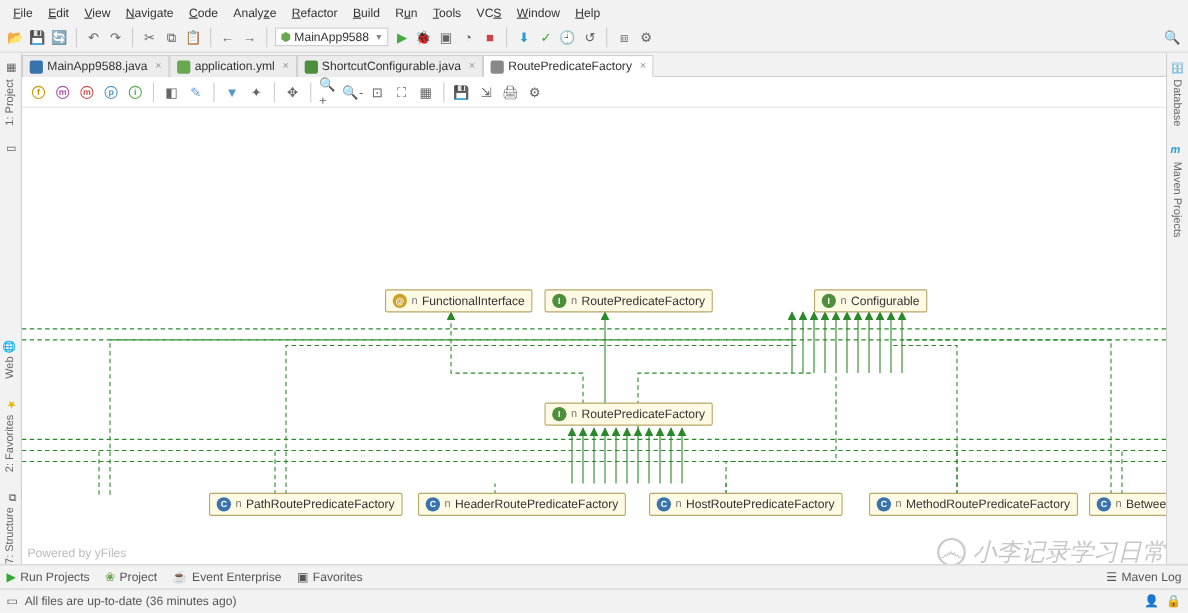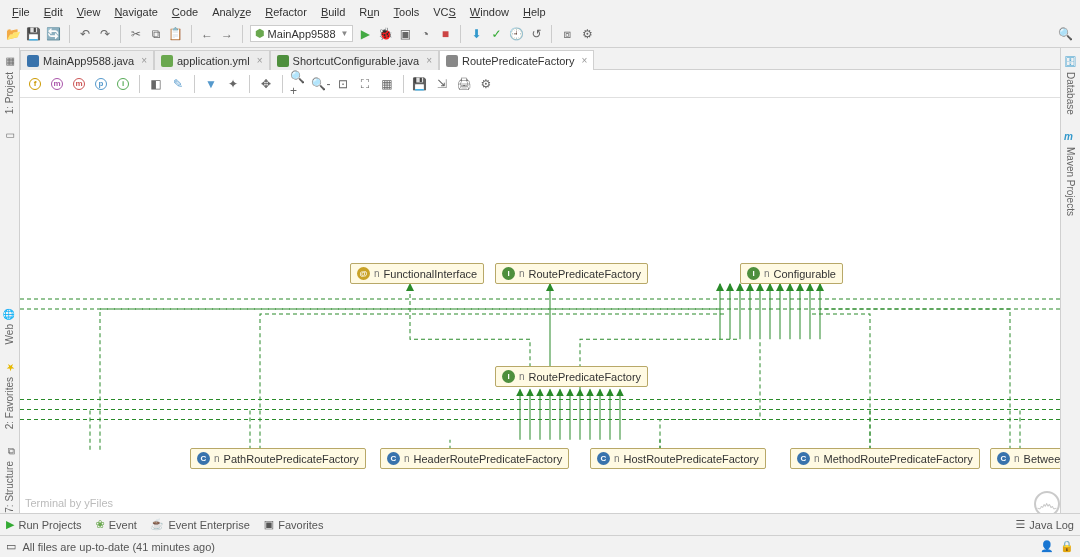--- a/index.html
+++ b/index.html
@@ -322,51 +322,52 @@
     <span class="type-ico type-c">C</span>
     <span class="type-n">n</span>
     <span>MethodRoutePredicateFactory</span>
   </div>
   <div class="node" style="left:970px;top:350px;">
     <span class="type-ico type-c">C</span>
     <span class="type-n">n</span>
     <span>BetweenRoutePredi</span>
   </div>
 
-  <div class="powered">Terminal by yFiles</div>
+  <div class="powered">Powered by yFiles</div>
 </div>
 
 <div class="watermark">
   <span class="wm-logo">෴</span>
+  <span>小李记录学习日常</span>
 </div>
 
 <div class="bottom-tools">
   <div class="bt">
       <span style="color:#3a3;">▶</span>
       <span>Run Projects</span>
     </div>
   <div class="bt">
       <span style="color:#6aa84f;">❀</span>
-      <span>Event</span>
+      <span>Project</span>
     </div>
   <div class="bt">
       <span style="color:#39c;">☕</span>
       <span>Event Enterprise</span>
     </div>
   <div class="bt">
       <span>▣</span>
       <span>Favorites</span>
     </div>
   <div class="spacer"></div>
   <div class="bt">
       <span>☰</span>
-      <span>Java Log</span>
+      <span>Maven Log</span>
     </div>
 </div>
 
 <div class="status">
   <span>▭</span>
-  <span style="margin-left:6px;">All files are up-to-date (41 minutes ago)</span>
+  <span style="margin-left:6px;">All files are up-to-date (36 minutes ago)</span>
   <div class="right">
     <span>👤</span>
     <span>🔒</span>
   </div>
 </div>
 
 </body></html>

